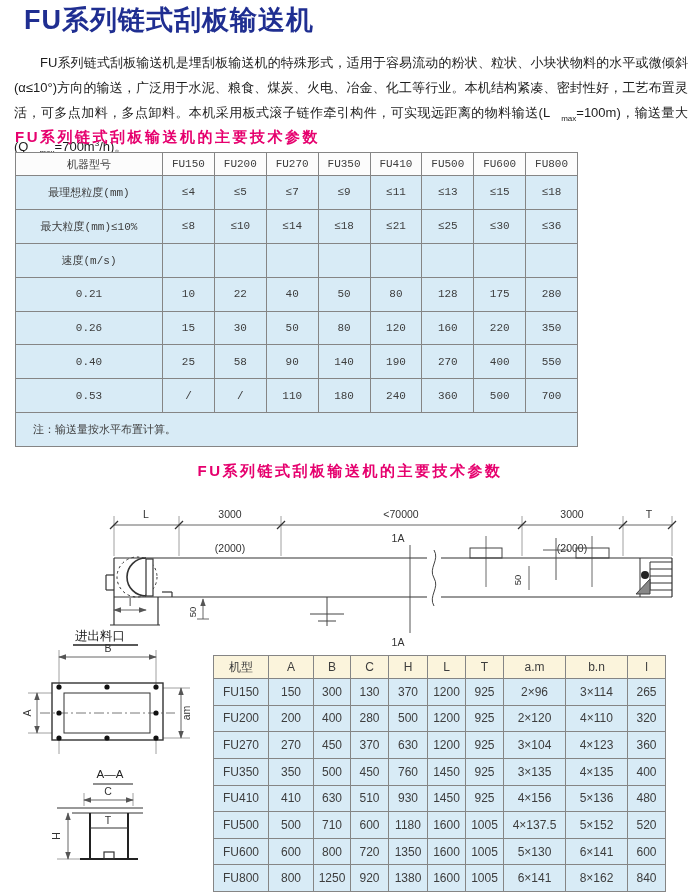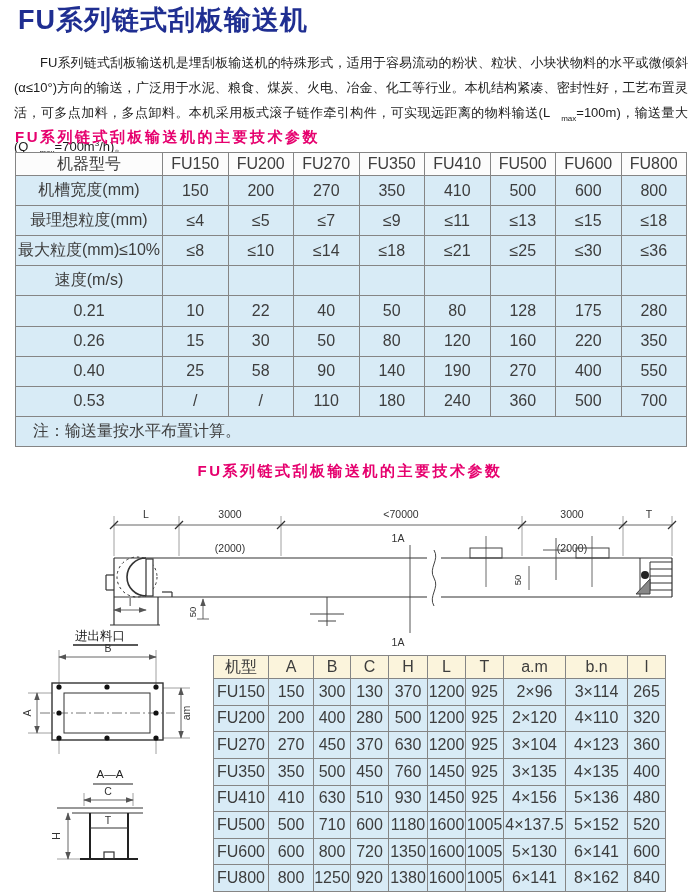--- a/index.html
+++ b/index.html
@@ -1,34 +1,34 @@
 <!DOCTYPE html>
 <html><head>
 <meta charset="utf-8">
 <style>
   html,body{margin:0;padding:0;background:#ffffff;}
   .page{position:relative;width:700px;height:893px;background:#ffffff;overflow:hidden;
         font-family:"Liberation Sans","DejaVu Sans",sans-serif;}
-  .title{position:absolute;left:18px;top:2px;font-size:27px;font-weight:bold;
+  .title{position:absolute;left:24px;top:2px;font-size:27px;font-weight:bold;
          color:#1f2e91;letter-spacing:1px;margin:0;}
   .intro{position:absolute;left:14px;top:50px;width:674px;margin:0;
          font-size:13px;line-height:25px;color:#1c1c1c;text-align:justify;text-indent:2em;}
   .intro sub{font-size:8px;padding-left:11px;}
   .intro sup{font-size:8px;}
   .sec1{position:absolute;left:15px;top:128px;margin:0;font-size:15px;font-weight:bold;
         color:#e6006e;letter-spacing:2.5px;}
   .sec2{position:absolute;left:0;top:462px;width:100%;margin:0;text-align:center;
         font-size:15px;font-weight:bold;color:#e6006e;letter-spacing:2.5px;}
   table{border-collapse:collapse;table-layout:fixed;}
-  .t1{position:absolute;left:15px;top:152px;width:672px;height:295px;font-size:16px;color:#3d3d3d;}
+  .t1{position:absolute;left:15px;top:152px;width:563px;height:295px;font-size:11px;color:#3d3d3d;font-family:Liberation Mono, monospace;}
   .t1 th,.t1 td{border:1px solid #858585;text-align:center;padding:0;height:22px;
                 background:#d8ebf6;font-weight:normal;}
   .t1 thead th{background:#fcfcfc;}
   .t1 td.note{text-align:left;padding-left:17px;}
-  .t2{position:absolute;left:213px;top:655px;width:452px;height:237px;font-size:16px;color:#3d3d3d;}
+  .t2{position:absolute;left:213px;top:655px;width:452px;height:237px;font-size:12px;color:#3d3d3d;}
   .t2 th,.t2 td{border:1px solid #858585;text-align:center;padding:0;height:22px;
                 background:#d8ebf6;font-weight:normal;}
   .t2 thead th{background:#fbf4dc;}
   svg text{font-family:"Liberation Sans","DejaVu Sans",sans-serif;}
 </style>
 </head>
 <body>
 
 <div class="page">
 
@@ -57,31 +57,20 @@
           <th>FU200</th>
           <th>FU270</th>
           <th>FU350</th>
           <th>FU410</th>
           <th>FU500</th>
           <th>FU600</th>
           <th>FU800</th>
         </tr>
       </thead>
       <tbody>
-        <tr>
-          <td>机槽宽度(mm)</td>
-          <td>150</td>
-          <td>200</td>
-          <td>270</td>
-          <td>350</td>
-          <td>410</td>
-          <td>500</td>
-          <td>600</td>
-          <td>800</td>
-        </tr>
         <tr>
           <td>最理想粒度(mm)</td>
           <td>≤4</td>
           <td>≤5</td>
           <td>≤7</td>
           <td>≤9</td>
           <td>≤11</td>
           <td>≤13</td>
           <td>≤15</td>
           <td>≤18</td>

